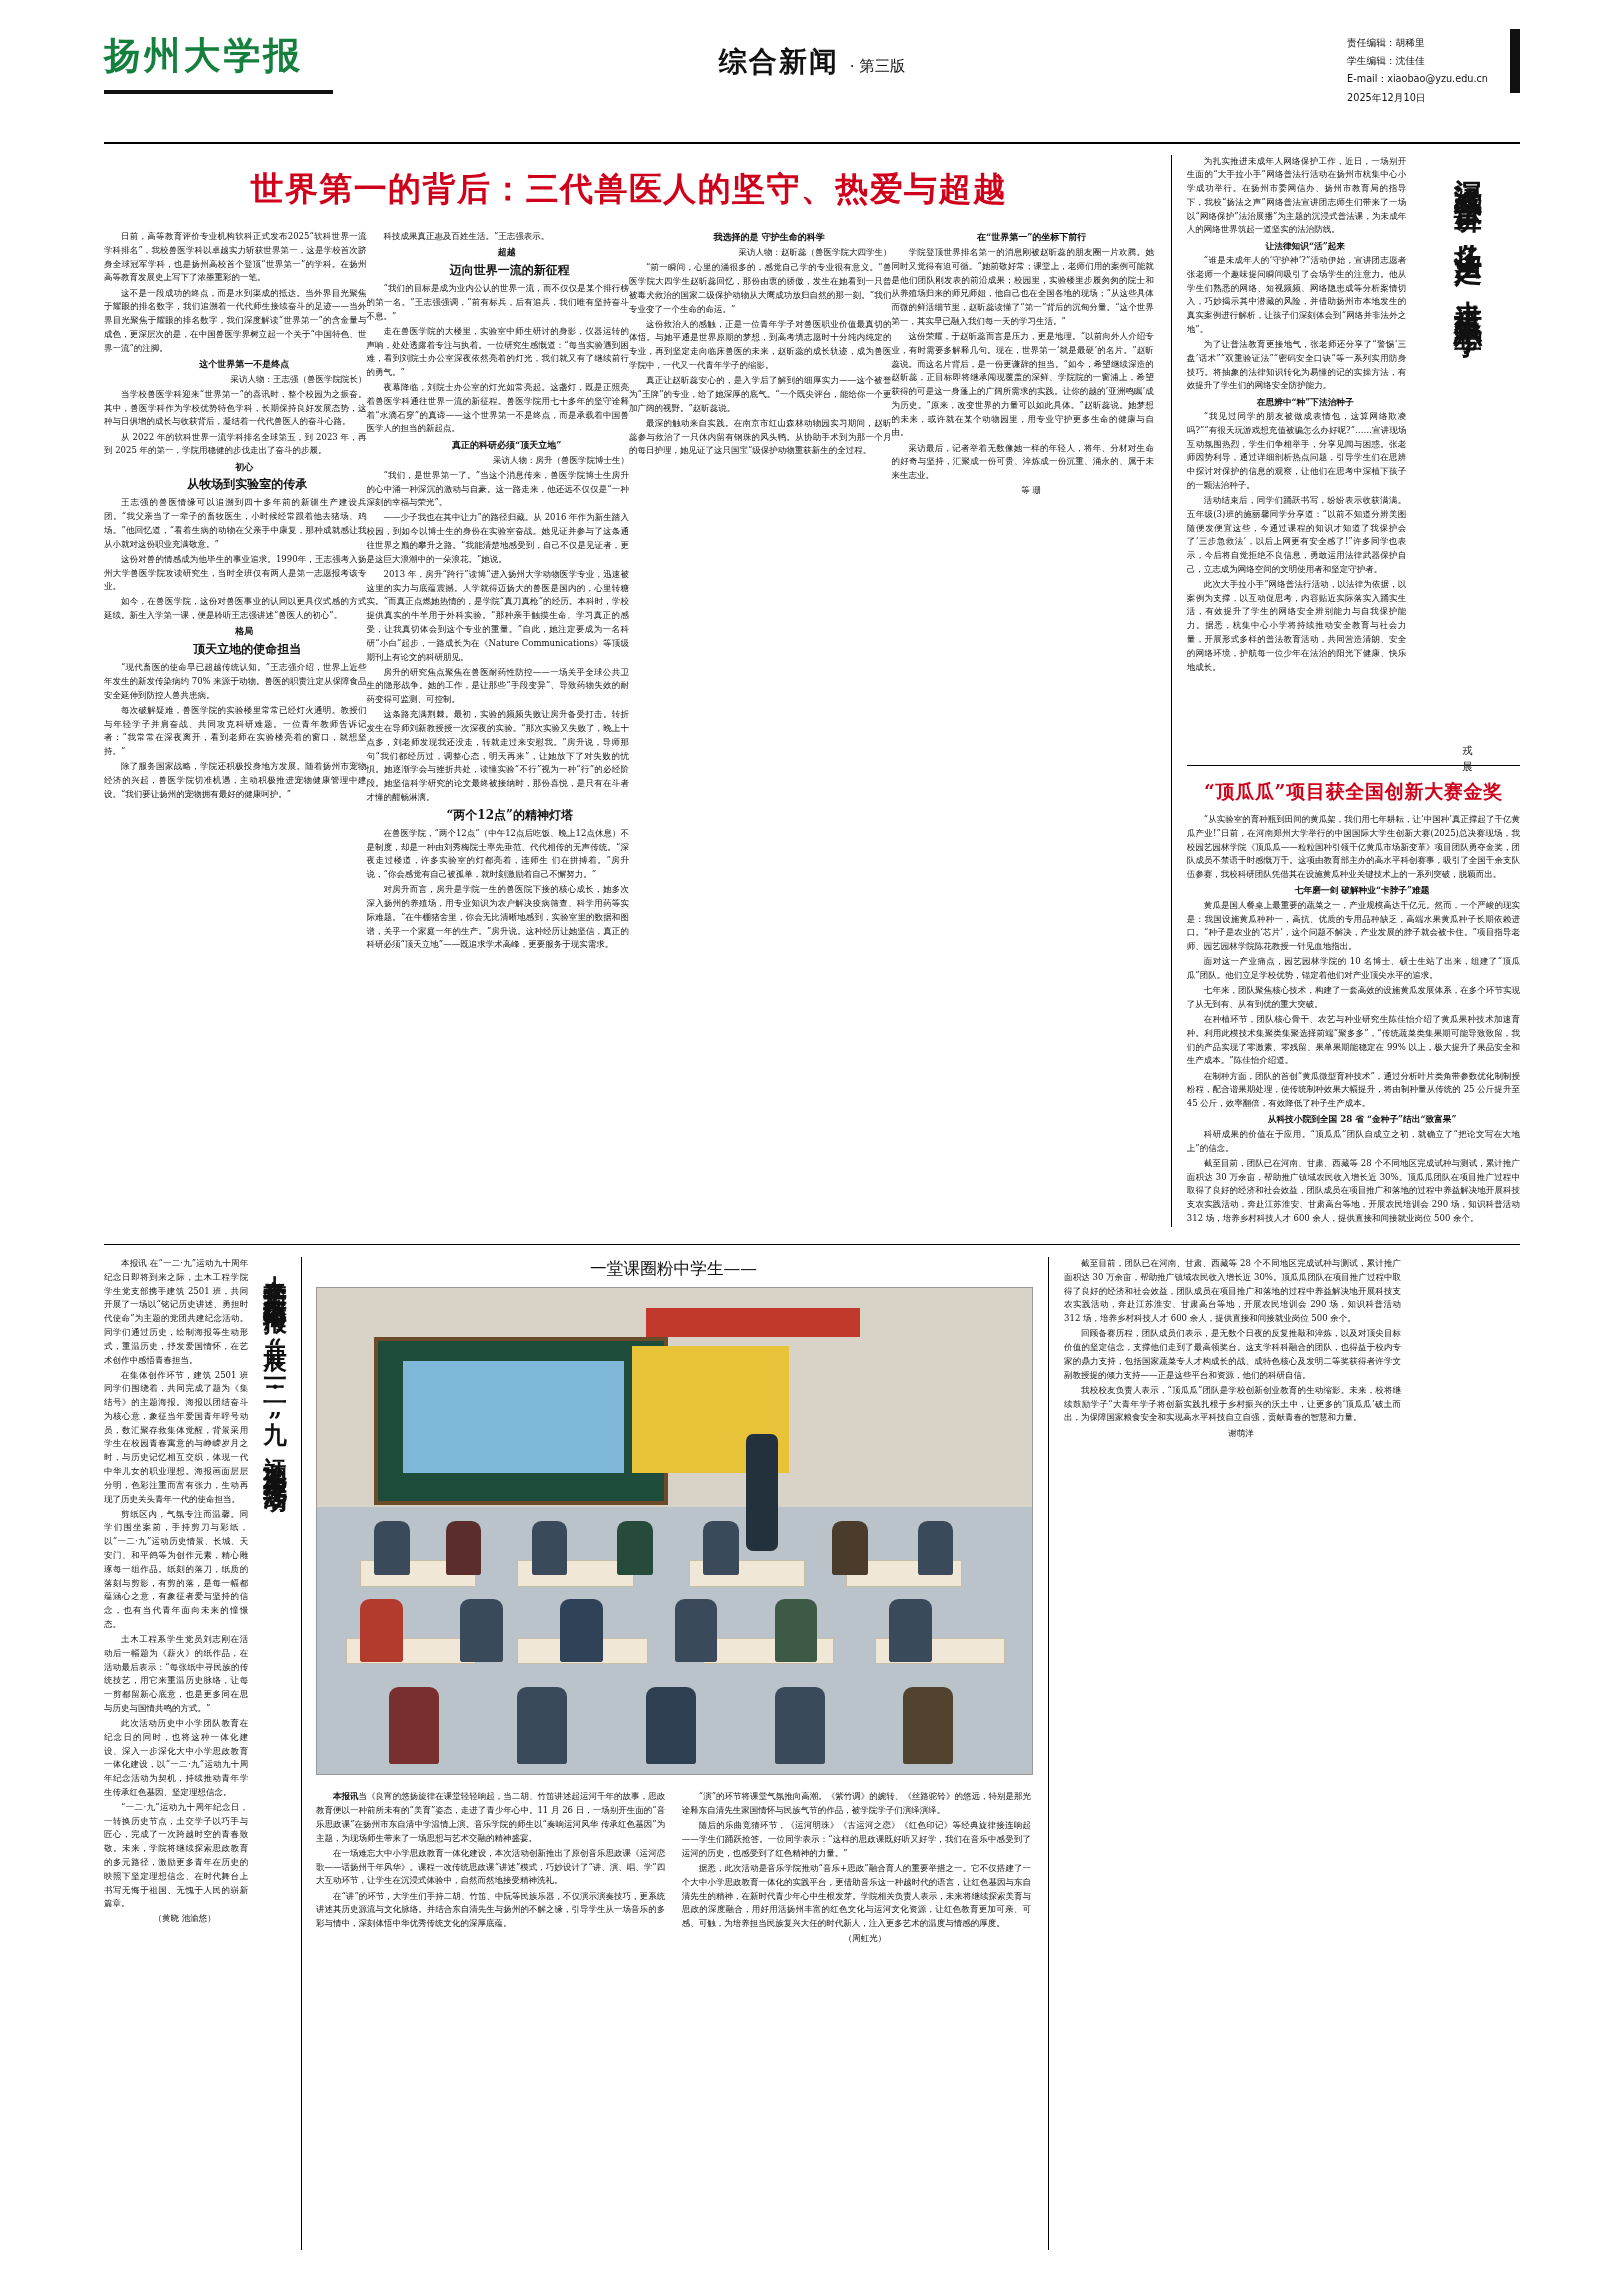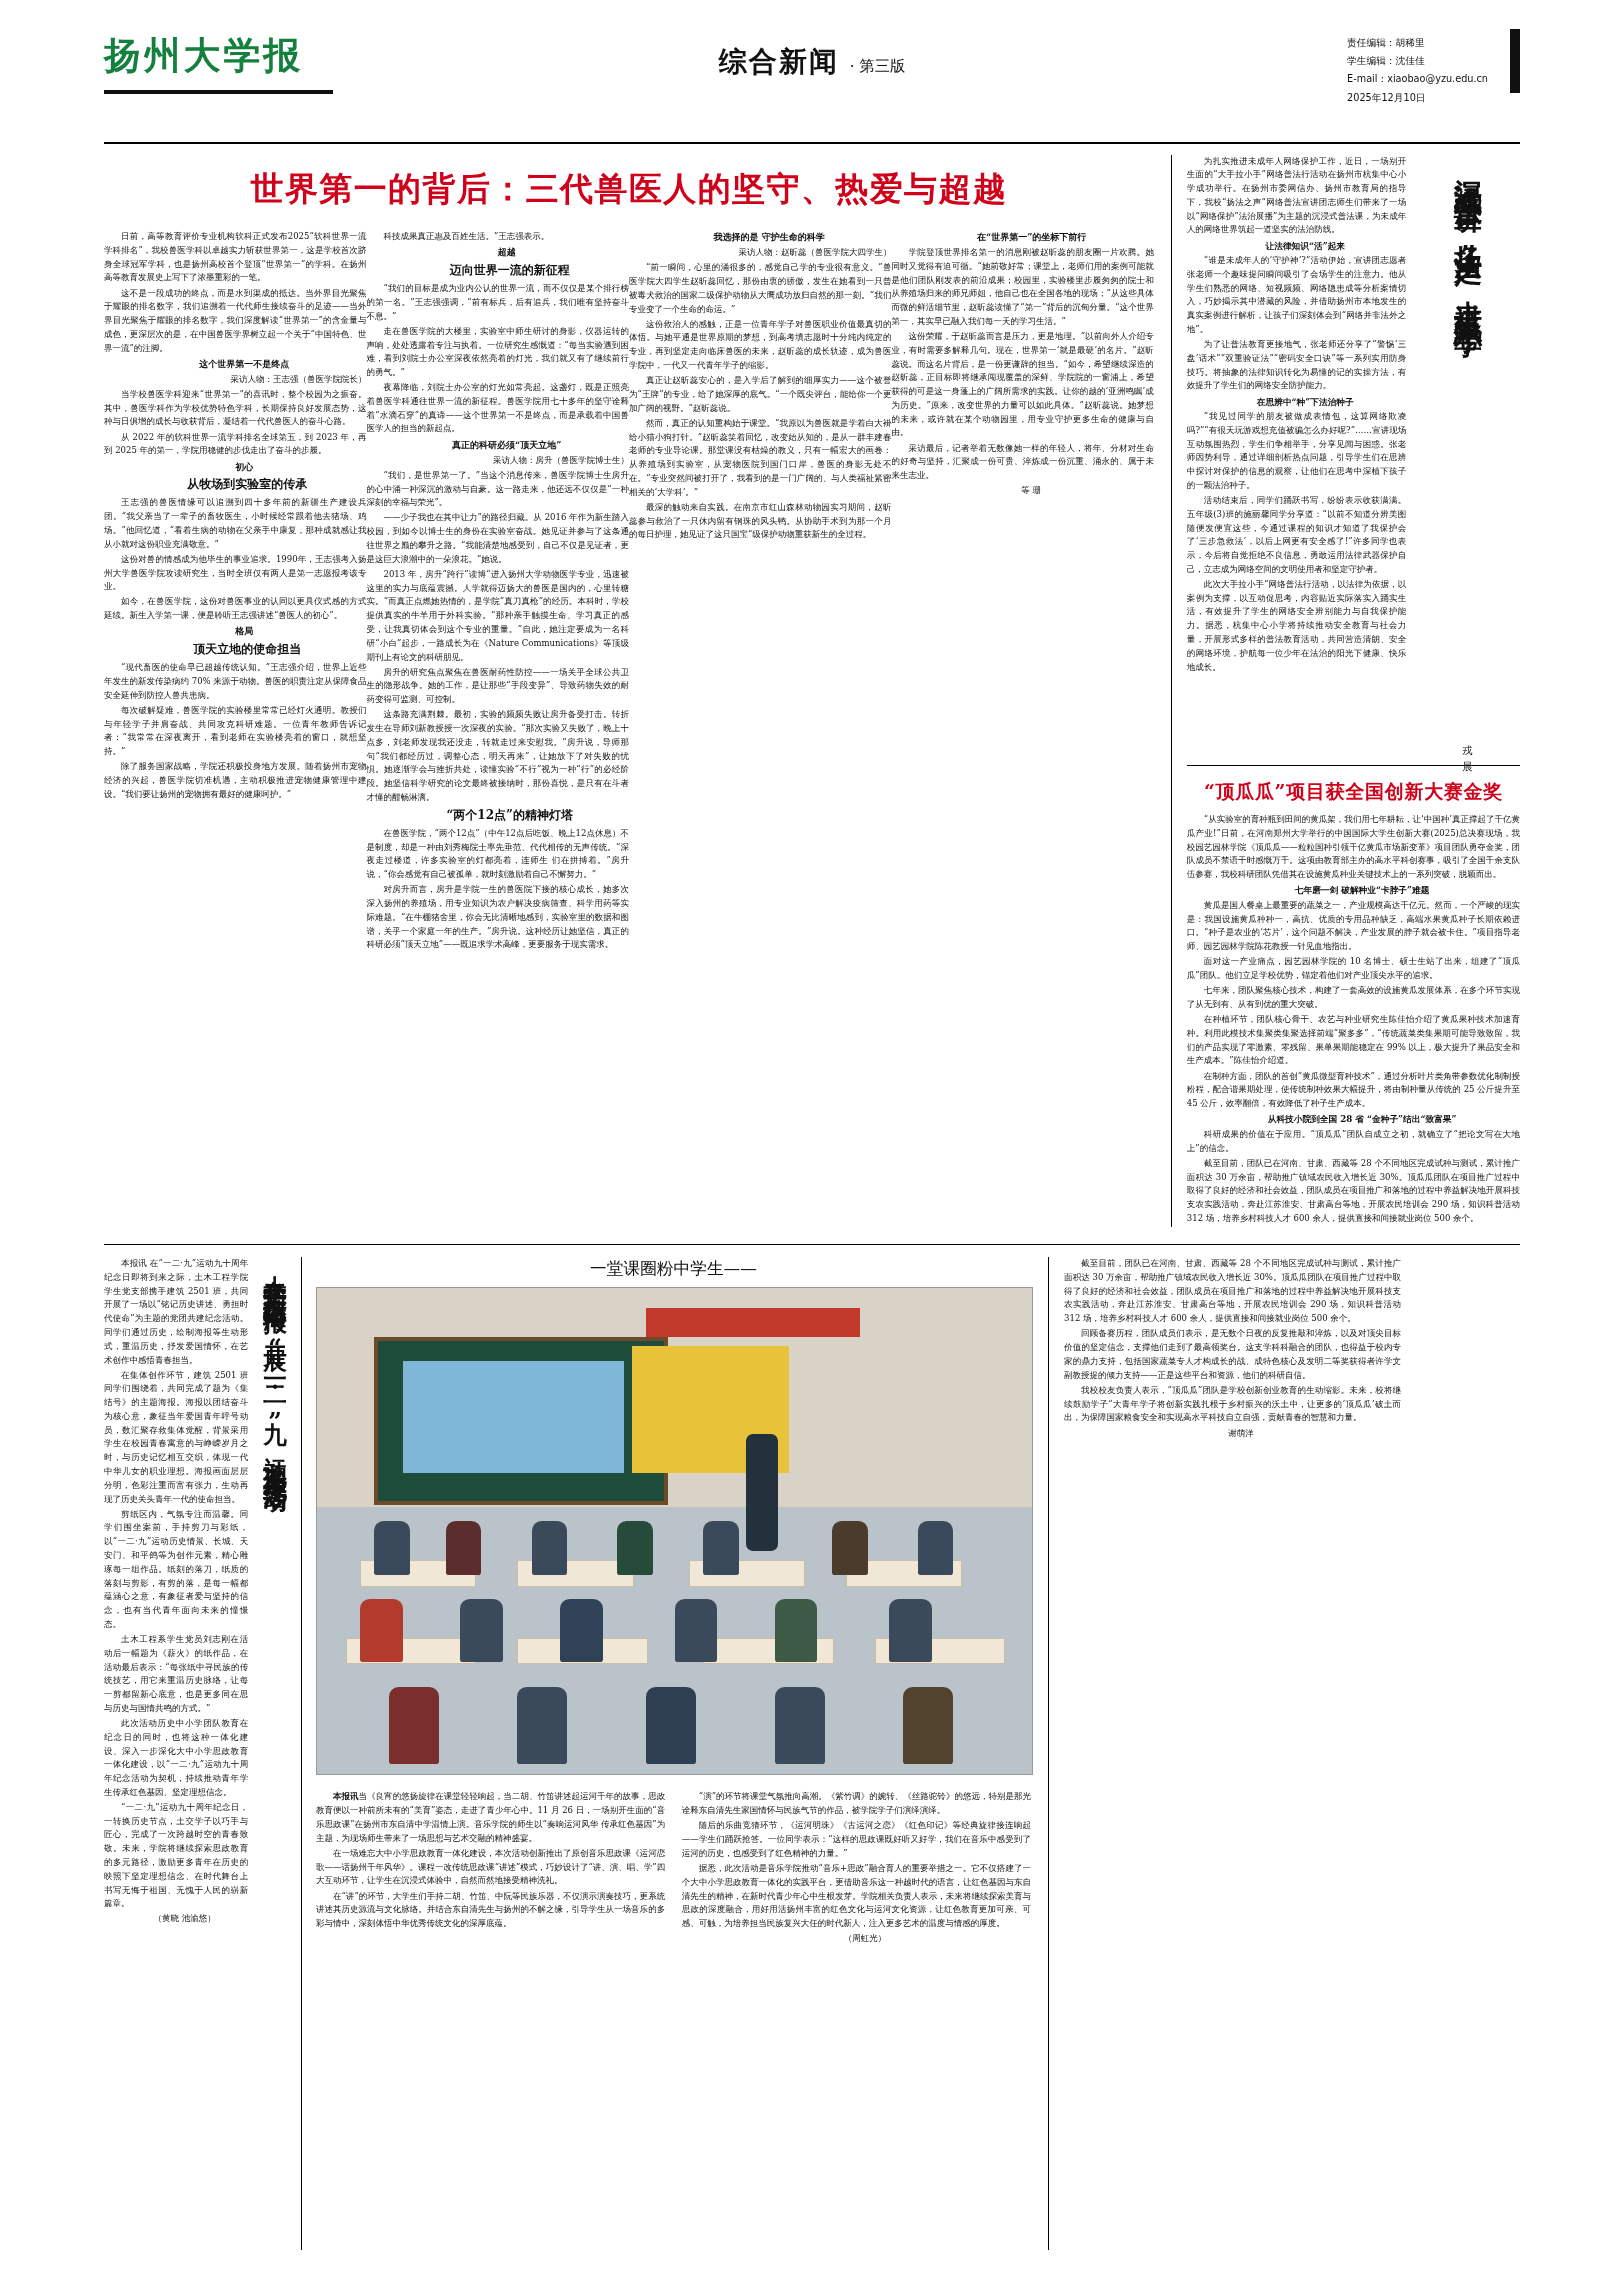--- a/index.html
+++ b/index.html
@@ -140,21 +140,20 @@
             <p>在兽医学院，“两个12点”（中午12点后吃饭、晚上12点休息）不是制度，却是一种由刘秀梅院士率先垂范、代代相传的无声传统。“深夜走过楼道，许多实验室的灯都亮着，连师生 们在拼搏着。”房升说，“你会感觉有自己被孤单，就时刻激励着自己不懈努力。”</p>
             <p>对房升而言，房升是学院一生的兽医院下接的核心成长，她多次深入扬州的养殖场，用专业知识为农户解决疫病筛查、科学用药等实际难题。“在牛棚猪舍里，你会无比清晰地感到，实验室里的数据和图谱，关乎一个家庭一年的生产。”房升说。这种经历让她坚信，真正的科研必须“顶天立地”——既追求学术高峰，更要服务于现实需求。</p>
           </div>
 
           <div class="col">
             <p class="sub-h">我选择的是 守护生命的科学</p>
             <p class="byline">采访人物：赵昕蕊（兽医学院大四学生）</p>
             <p>“前一瞬间，心里的涌很多的，感觉自己学的专业很有意义。”兽医学院大四学生赵昕蕊回忆，那份由衷的骄傲，发生在她看到一只曾被毒犬救治的国家二级保护动物从大鹰成功放归自然的那一刻。“我们专业变了一个生命的命运。”</p>
             <p>这份救治人的感触，正是一位青年学子对兽医职业价值最真切的体悟。与她平通是世界原期的梦想，到高考填志愿时十分纯内纯定的专业，再到坚定走向临床兽医的未来，赵昕蕊的成长轨迹，成为兽医学院中，一代又一代青年学子的缩影。</p>
             <p>真正让赵昕蕊安心的，是入学后了解到的细厚实力——这个被誉为“王牌”的专业，给了她深厚的底气。“一个既尖评台，能给你一个更加广阔的视野。”赵昕蕊说。</p>
-            <p>然而，真正的认知重构始于课堂。“我原以为兽医就是学着白大褂给小猫小狗打针。”赵昕蕊笑着回忆，改变始从知的，是从一群丰建春老师的专业导论课。那堂课没有枯燥的教义，只有一幅宏大的画卷：从养殖场到实验室，从宠物医院到国门口岸，兽医的身影无处不在。“专业突然间被打开了，我看到的是一门广阔的、与人类福祉紧密相关的‘大学科’。”</p>
             <p>最深的触动来自实践。在南京市红山森林动物园实习期间，赵昕蕊参与救治了一只休内留有钢珠的风头鸭。从协助手术到为那一个月的每日护理，她见证了这只国宝“级保护动物重获新生的全过程。</p>
           </div>
 
           <div class="col">
             <p class="sub-h">在“世界第一”的坐标下前行</p>
             <p>学院登顶世界排名第一的消息刚被赵昕蕊的朋友圈一片欢腾。她同时又觉得有迫可循。“她前敬好常；课堂上，老师们用的案例可能就是他们团队刚发表的前沿成果；校园里，实验楼里步履匆匆的院士和从养殖场归来的师兄师姐，他自己也在全国各地的现场；”从这些具体而微的鲜活细节里，赵昕蕊读懂了“第一”背后的沉甸分量。“这个世界第一，其实早已融入我们每一天的学习生活。”</p>
             <p>这份荣耀，于赵昕蕊而言是压力，更是地理。“以前向外人介绍专业，有时需要多解释几句。现在，世界第一‘就是最硬’的名片。”赵昕蕊说。而这名片背后，是一份更谦辞的担当。“如今，希望继续深造的赵昕蕊，正目标即将继承闯现覆盖的深鲜、学院院的一窗浦上，希望获得的可是这一身蓬上的广阔所需求的实践。让你的越的‘亚洲鸣瞩’成为历史。”原来，改变世界的力量可以如此具体。”赵昕蕊说。她梦想的未来，或许就在某个动物园里，用专业守护更多生命的健康与自由。</p>
             <p>采访最后，记者举着无数像她一样的年轻人，将年、分材对生命的好奇与坚持，汇聚成一份可贵、淬炼成一份沉重、涌永的、属于未来生志业。</p>
             <p class="sign">等 珊</p>
           </div>

